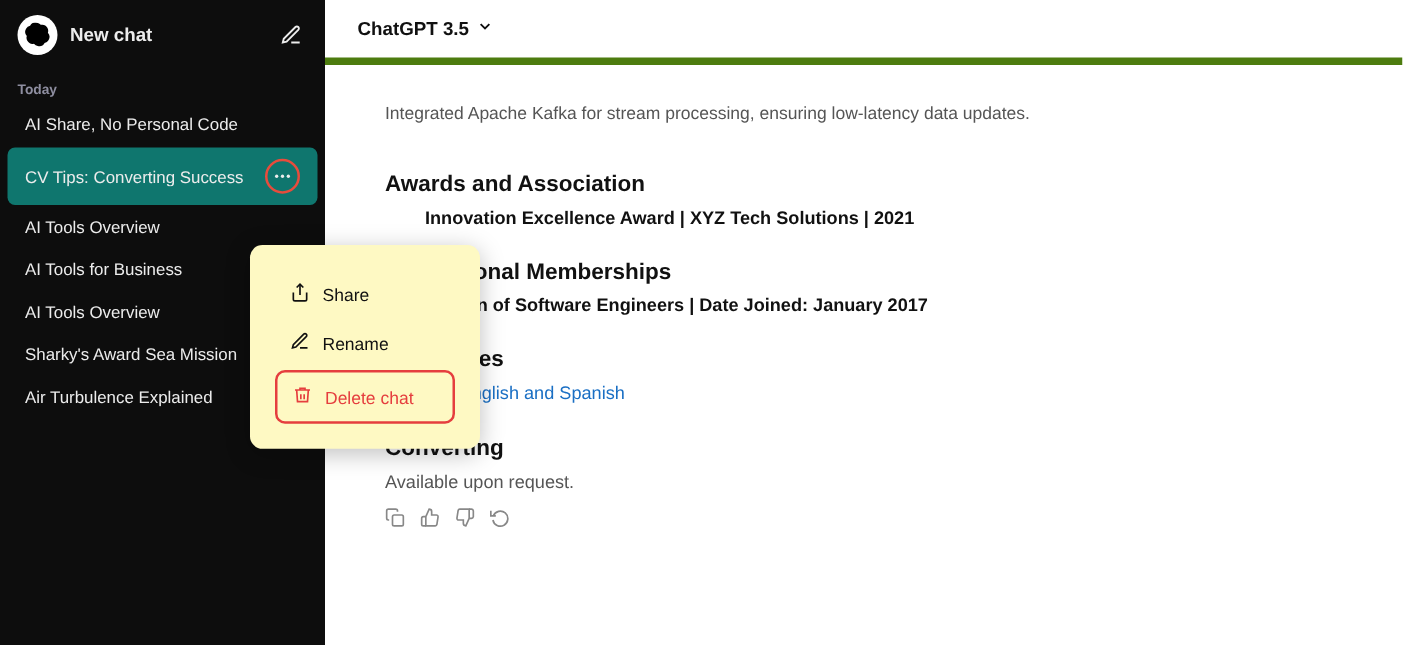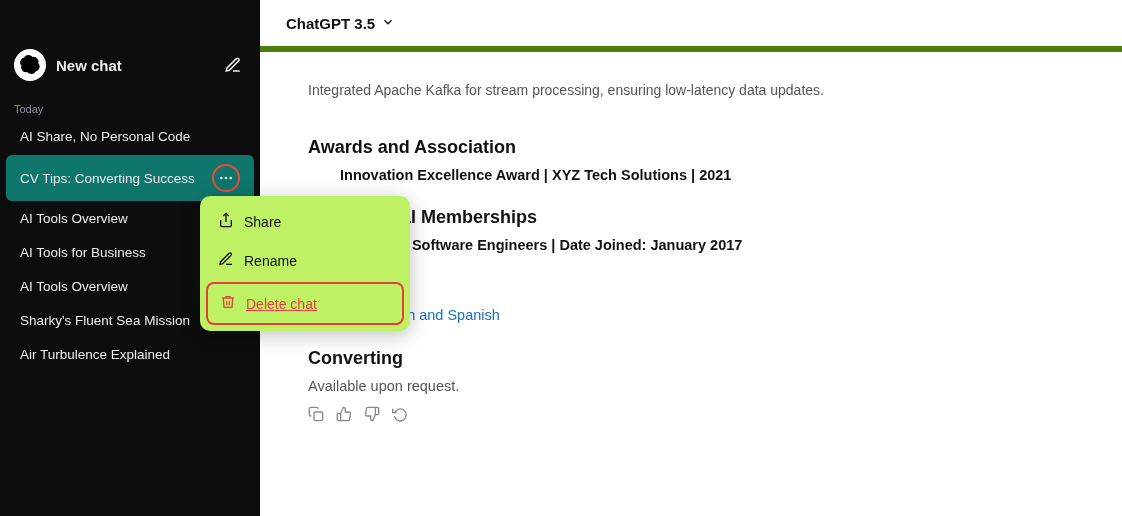--- a/index.html
+++ b/index.html
@@ -18,21 +18,20 @@
       overflow: visible;
       z-index: 10;
     }
 
     .sidebar-header {
       display: flex;
       align-items: center;
       justify-content: space-between;
       padding: 12px 14px;
       height: 56px;
-      margin-top: 37px;
     }
 
     .sidebar-logo-area {
       display: flex;
       align-items: center;
       gap: 10px;
     }
 
     .logo-circle {
       width: 32px;
@@ -61,21 +60,21 @@
       padding: 4px;
       border-radius: 6px;
       display: flex;
       align-items: center;
     }
 
     .sidebar-section-label {
       font-size: 11px;
       color: #8e8ea0;
       padding: 10px 14px 4px 14px;
-      font-weight: 400;
+      font-weight: 700;
     }
 
     .sidebar-item {
       padding: 9px 14px;
       font-size: 13.5px;
       color: #ececec;
       cursor: pointer;
       border-radius: 6px;
       margin: 1px 6px;
       white-space: nowrap;
@@ -113,26 +112,26 @@
       flex-shrink: 0;
     }
 
     .more-btn svg { width: 16px; height: 16px; }
 
     
     .context-menu {
       position: absolute;
       left: 200px;
       top: 196px;
-      background: #bef264;
+      background: #fef9c3;
       border-radius: 10px;
       box-shadow: 0 4px 20px rgba(0,0,0,0.25);
-      width: 210px;
+      width: 184px;
       z-index: 100;
-      padding: 6px;
+      padding: 20px;
     }
 
     .context-menu-item {
       display: flex;
       align-items: center;
       gap: 10px;
       padding: 10px 12px;
       border-radius: 6px;
       cursor: pointer;
       font-size: 14px;
@@ -262,21 +261,21 @@
     <div class="sidebar-item">
       <span class="sidebar-item-text">AI Tools Overview</span>
     </div>
     <div class="sidebar-item">
       <span class="sidebar-item-text">AI Tools for Business</span>
     </div>
     <div class="sidebar-item">
       <span class="sidebar-item-text">AI Tools Overview</span>
     </div>
     <div class="sidebar-item">
-      <span class="sidebar-item-text">Sharky's Fluent Sea Mission</span>
+      <span class="sidebar-item-text">Sharky's Award Sea Mission</span>
     </div>
     <div class="sidebar-item">
       <span class="sidebar-item-text">Air Turbulence Explained</span>
     </div>
   </div>
 
   <div class="context-menu">
     <div class="context-menu-item">
       <span>
         <svg viewBox="0 0 24 24" fill="none" stroke="currentColor" stroke-width="2">
@@ -299,21 +298,21 @@
     <div class="context-menu-item delete">
       <span>
         <svg viewBox="0 0 24 24" fill="none" stroke="#e53e3e" stroke-width="2">
           <polyline points="3 6 5 6 21 6"></polyline>
           <path d="M19 6l-1 14H6L5 6"></path>
           <path d="M10 11v6"></path>
           <path d="M14 11v6"></path>
           <path d="M9 6V4h6v2"></path>
         </svg>
       </span>
-      <span style="color:#e53e3e;text-decoration:underline;">Delete chat</span>
+      <span style="color:#e53e3e;">Delete chat</span>
     </div>
   </div>
 </div>
 
 <div class="main-area">
   <div class="topbar">
     <div class="model-selector">
       <span>ChatGPT 3.5</span>
       <span>
         <svg width="14" height="14" viewBox="0 0 24 24" fill="none" stroke="currentColor" stroke-width="2.5">

